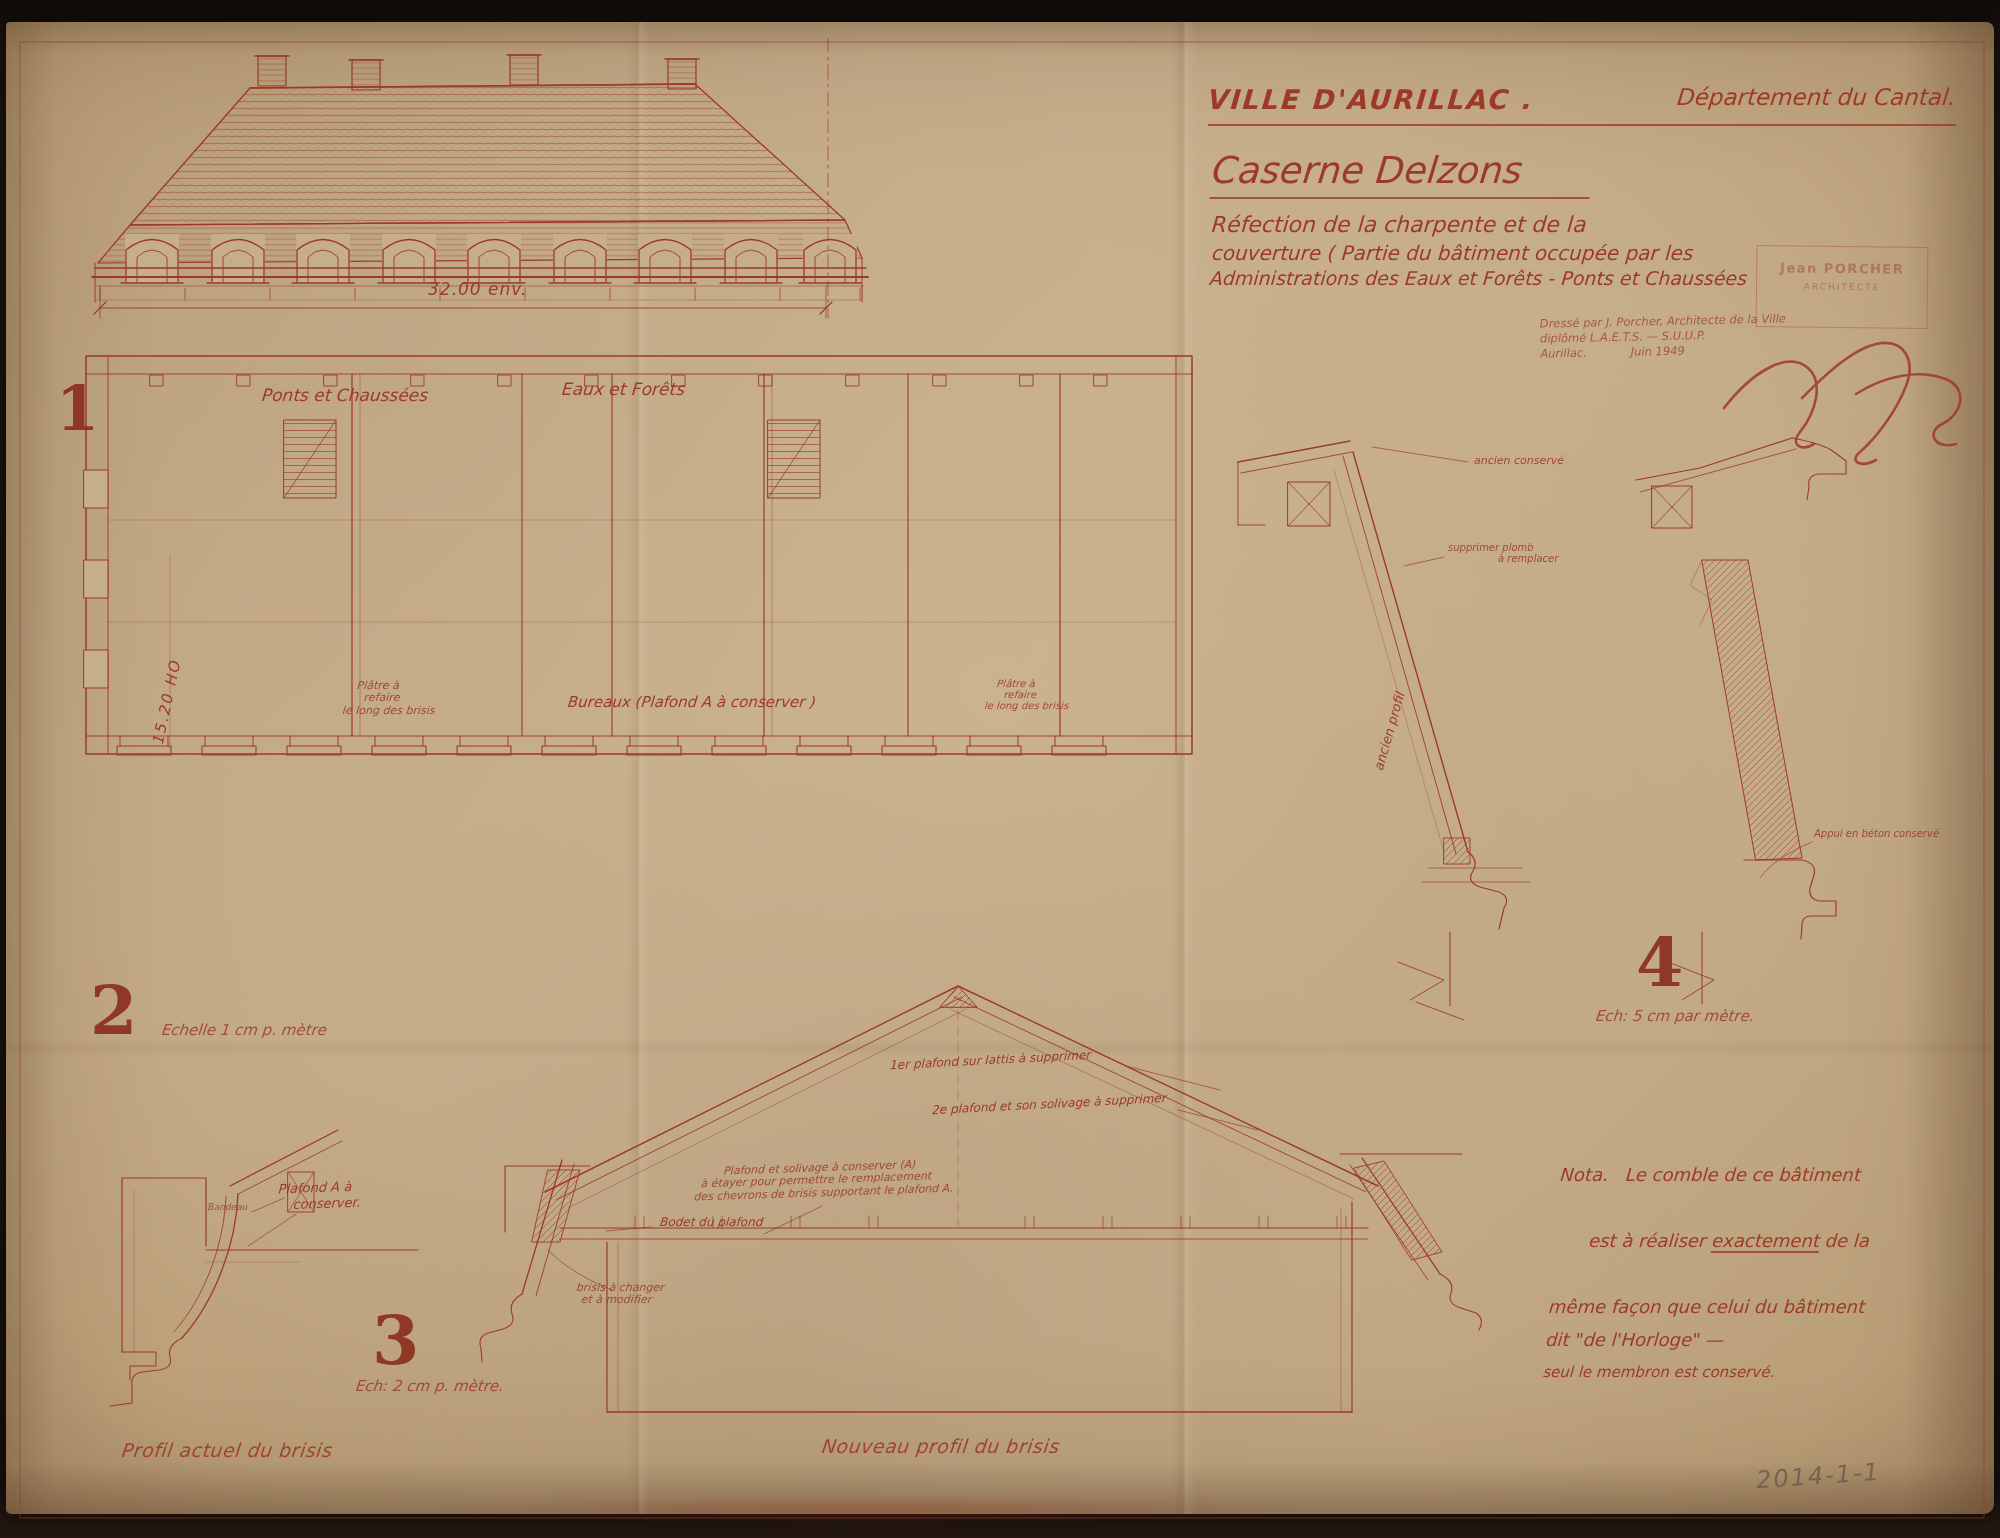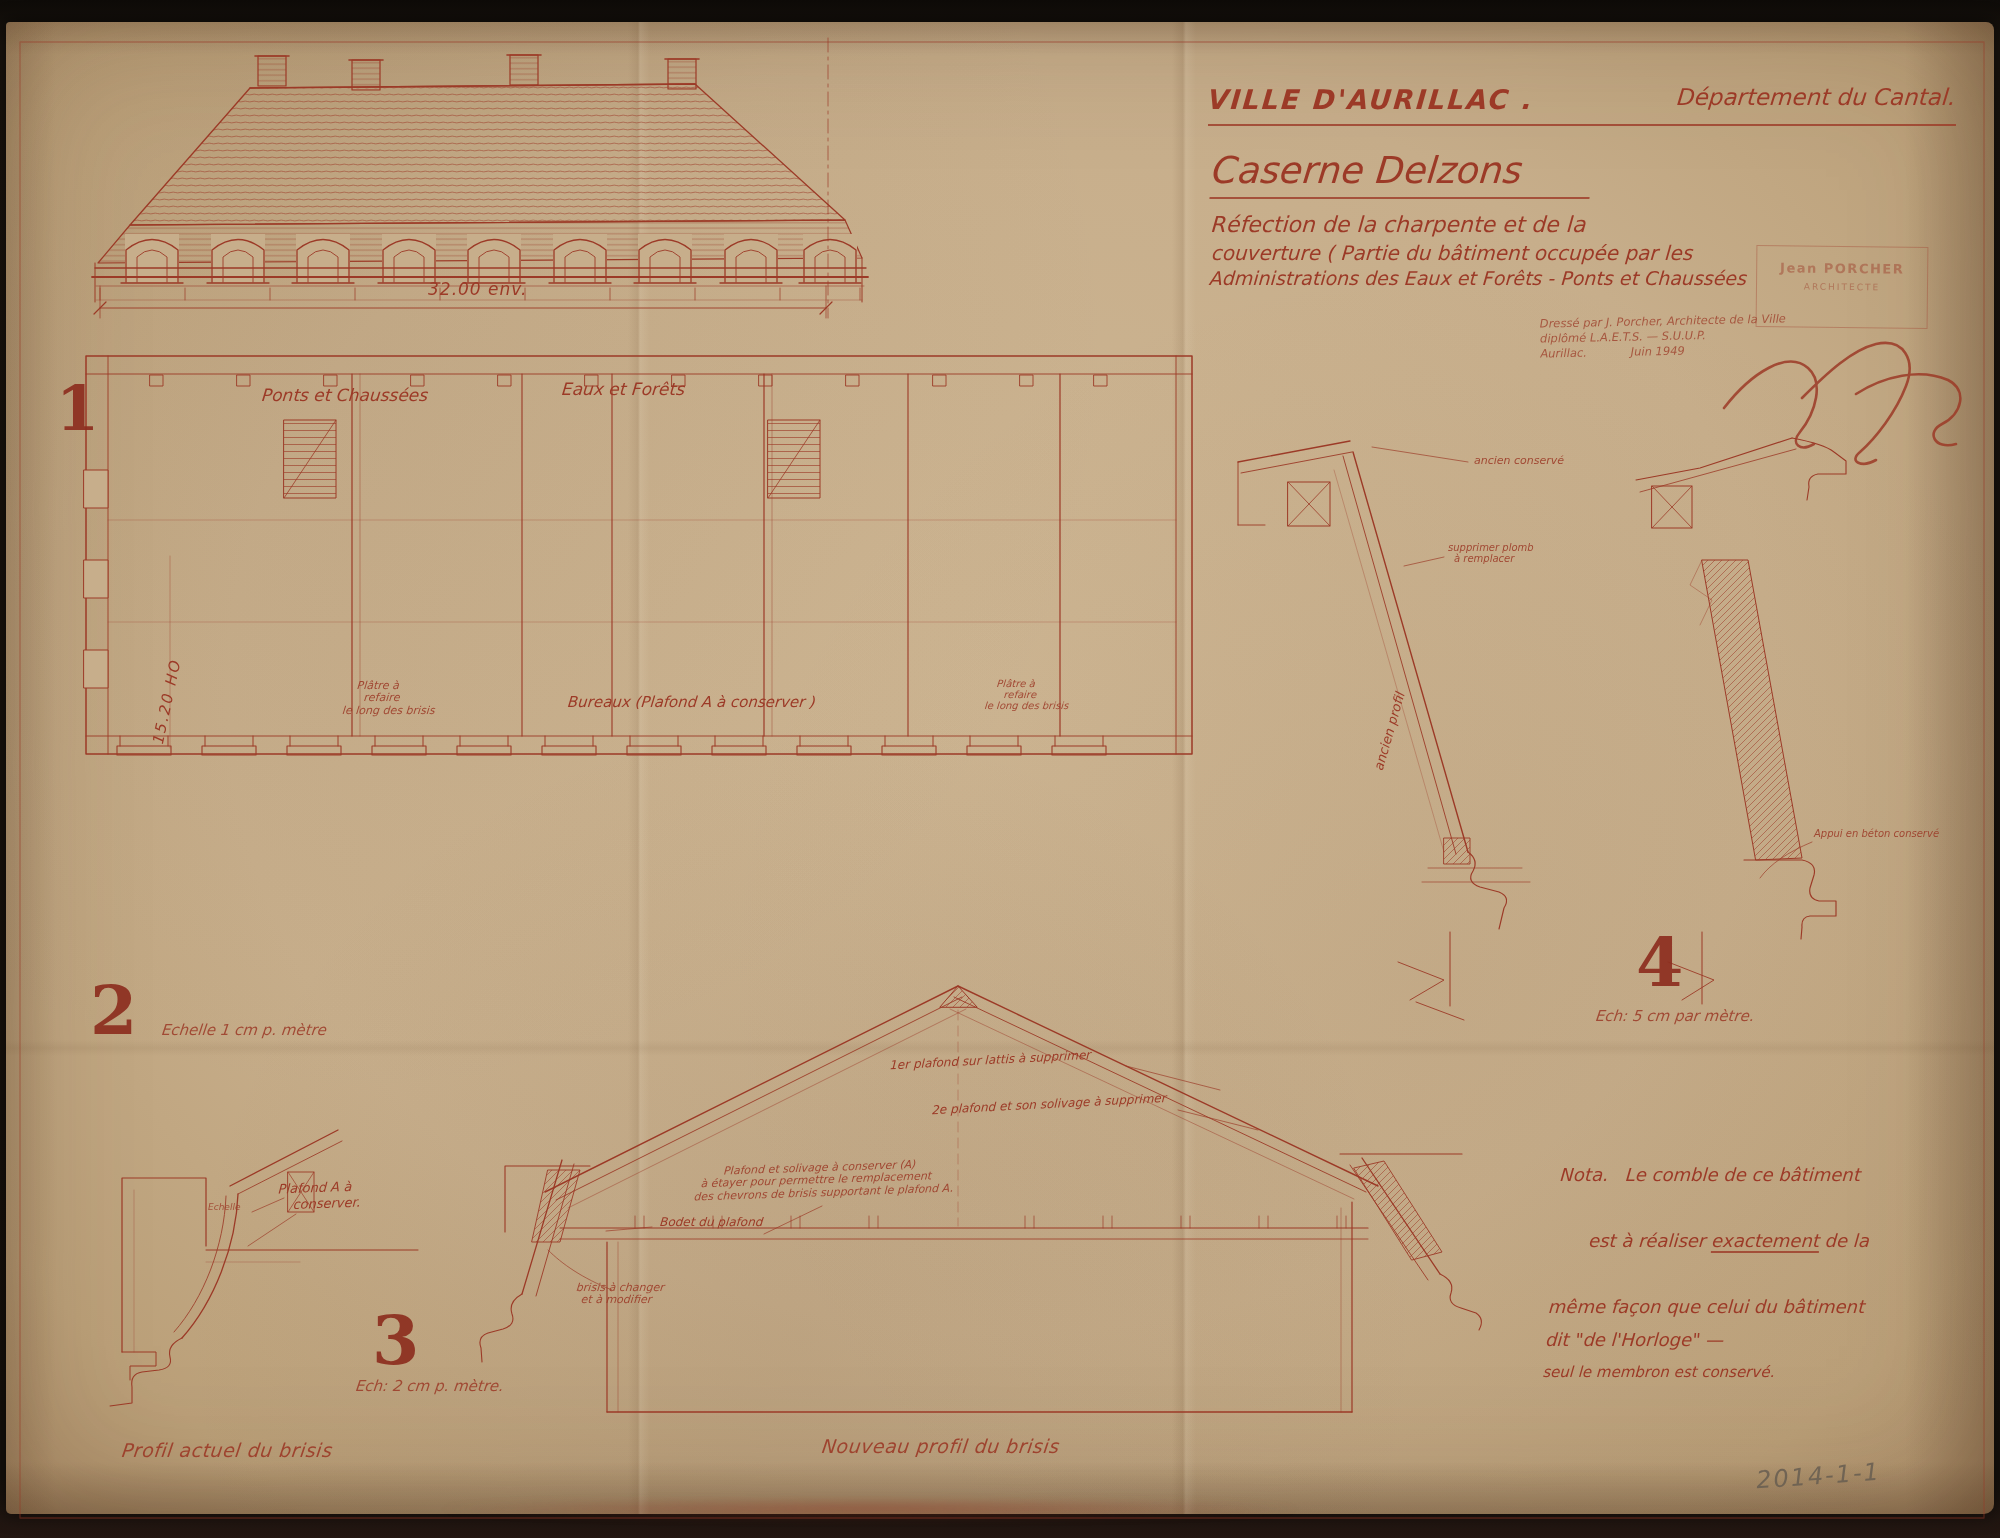--- a/index.html
+++ b/index.html
@@ -304,21 +304,21 @@
   <div class="lbl" style="left:568px;top:694px;font-size:15px;transform:skewX(-6deg);">Bureaux   (Plafond A à conserver )</div>
   <div class="lbl tiny" style="left:996px;top:678px;font-size:10px;transform:skewX(-6deg);">
     <div>Plâtre à</div>
     <div style="padding-left:8px;">refaire</div>
     <div style="margin-left:-10px;">le long des brisis</div>
   </div>
 
   <div class="lbl tiny" style="left:1474px;top:455px;">ancien conservé</div>
   <div class="lbl tiny" style="left:1448px;top:542px;font-size:10px;">
     <div>supprimer plomb</div>
-    <div style="padding-left:6px;">à remplacer</div>
+    <div style="padding-left:6px;margin-left:44px;">à remplacer</div>
   </div>
   <div class="lbl" style="left:1372px;top:768px;font-size:13px;transform:rotate(-74deg);transform-origin:0 0;">ancien profil</div>
   <div class="lbl tiny" style="left:1814px;top:828px;font-size:10px;">Appui en béton conservé</div>
 
   <div class="lbl" style="left:890px;top:1054px;font-size:12px;transform:rotate(-3deg) skewX(-6deg);">1er plafond sur lattis à supprimer</div>
   <div class="lbl" style="left:932px;top:1098px;font-size:12px;transform:rotate(-3deg) skewX(-6deg);">2e plafond et son solivage à supprimer</div>
   <div class="lbl tiny" style="left:695px;top:1162px;transform:rotate(-2deg) skewX(-6deg);">
     <div style="padding-left:28px;">Plafond et solivage à conserver (A)</div>
     <div style="padding-left:6px;">à étayer pour permettre le remplacement</div>
     <div>des chevrons de brisis supportant le plafond A.</div>
@@ -326,21 +326,21 @@
   <div class="lbl" style="left:660px;top:1216px;font-size:12px;transform:skewX(-6deg);">Bodet du plafond</div>
   <div class="lbl tiny" style="left:576px;top:1282px;transform:skewX(-6deg);">
     <div>brisis à changer</div>
     <div style="padding-left:6px;">et à modifier</div>
   </div>
 
   <div class="lbl" style="left:278px;top:1180px;font-size:13px;transform:rotate(-2deg) skewX(-6deg);line-height:1.25;">
     <div>Plafond A à</div>
     <div style="padding-left:16px;">conserver.</div>
   </div>
-  <div class="lbl" style="left:208px;top:1202px;font-size:9px;opacity:.8;">Echelle</div>
+  <div class="lbl" style="left:208px;top:1202px;font-size:9px;opacity:.8;">Bandeau</div>
 
   <div class="lbl caption" style="left:122px;top:1440px;transform:skewX(-8deg);">Profil actuel du brisis</div>
   <div class="lbl caption" style="left:822px;top:1436px;transform:skewX(-8deg);">Nouveau profil du brisis</div>
 
   <div class="lbl" style="left:1552px;top:1158px;font-size:18px;line-height:33px;transform:skewX(-5deg);">
     <div class="pre">Nota.   Le comble de ce bâtiment</div>
     <div class="pre">
       <span>est à réaliser </span><span class="u">exactement</span><span> de la</span>
     </div>
     <div class="pre">même façon que celui du bâtiment</div>

